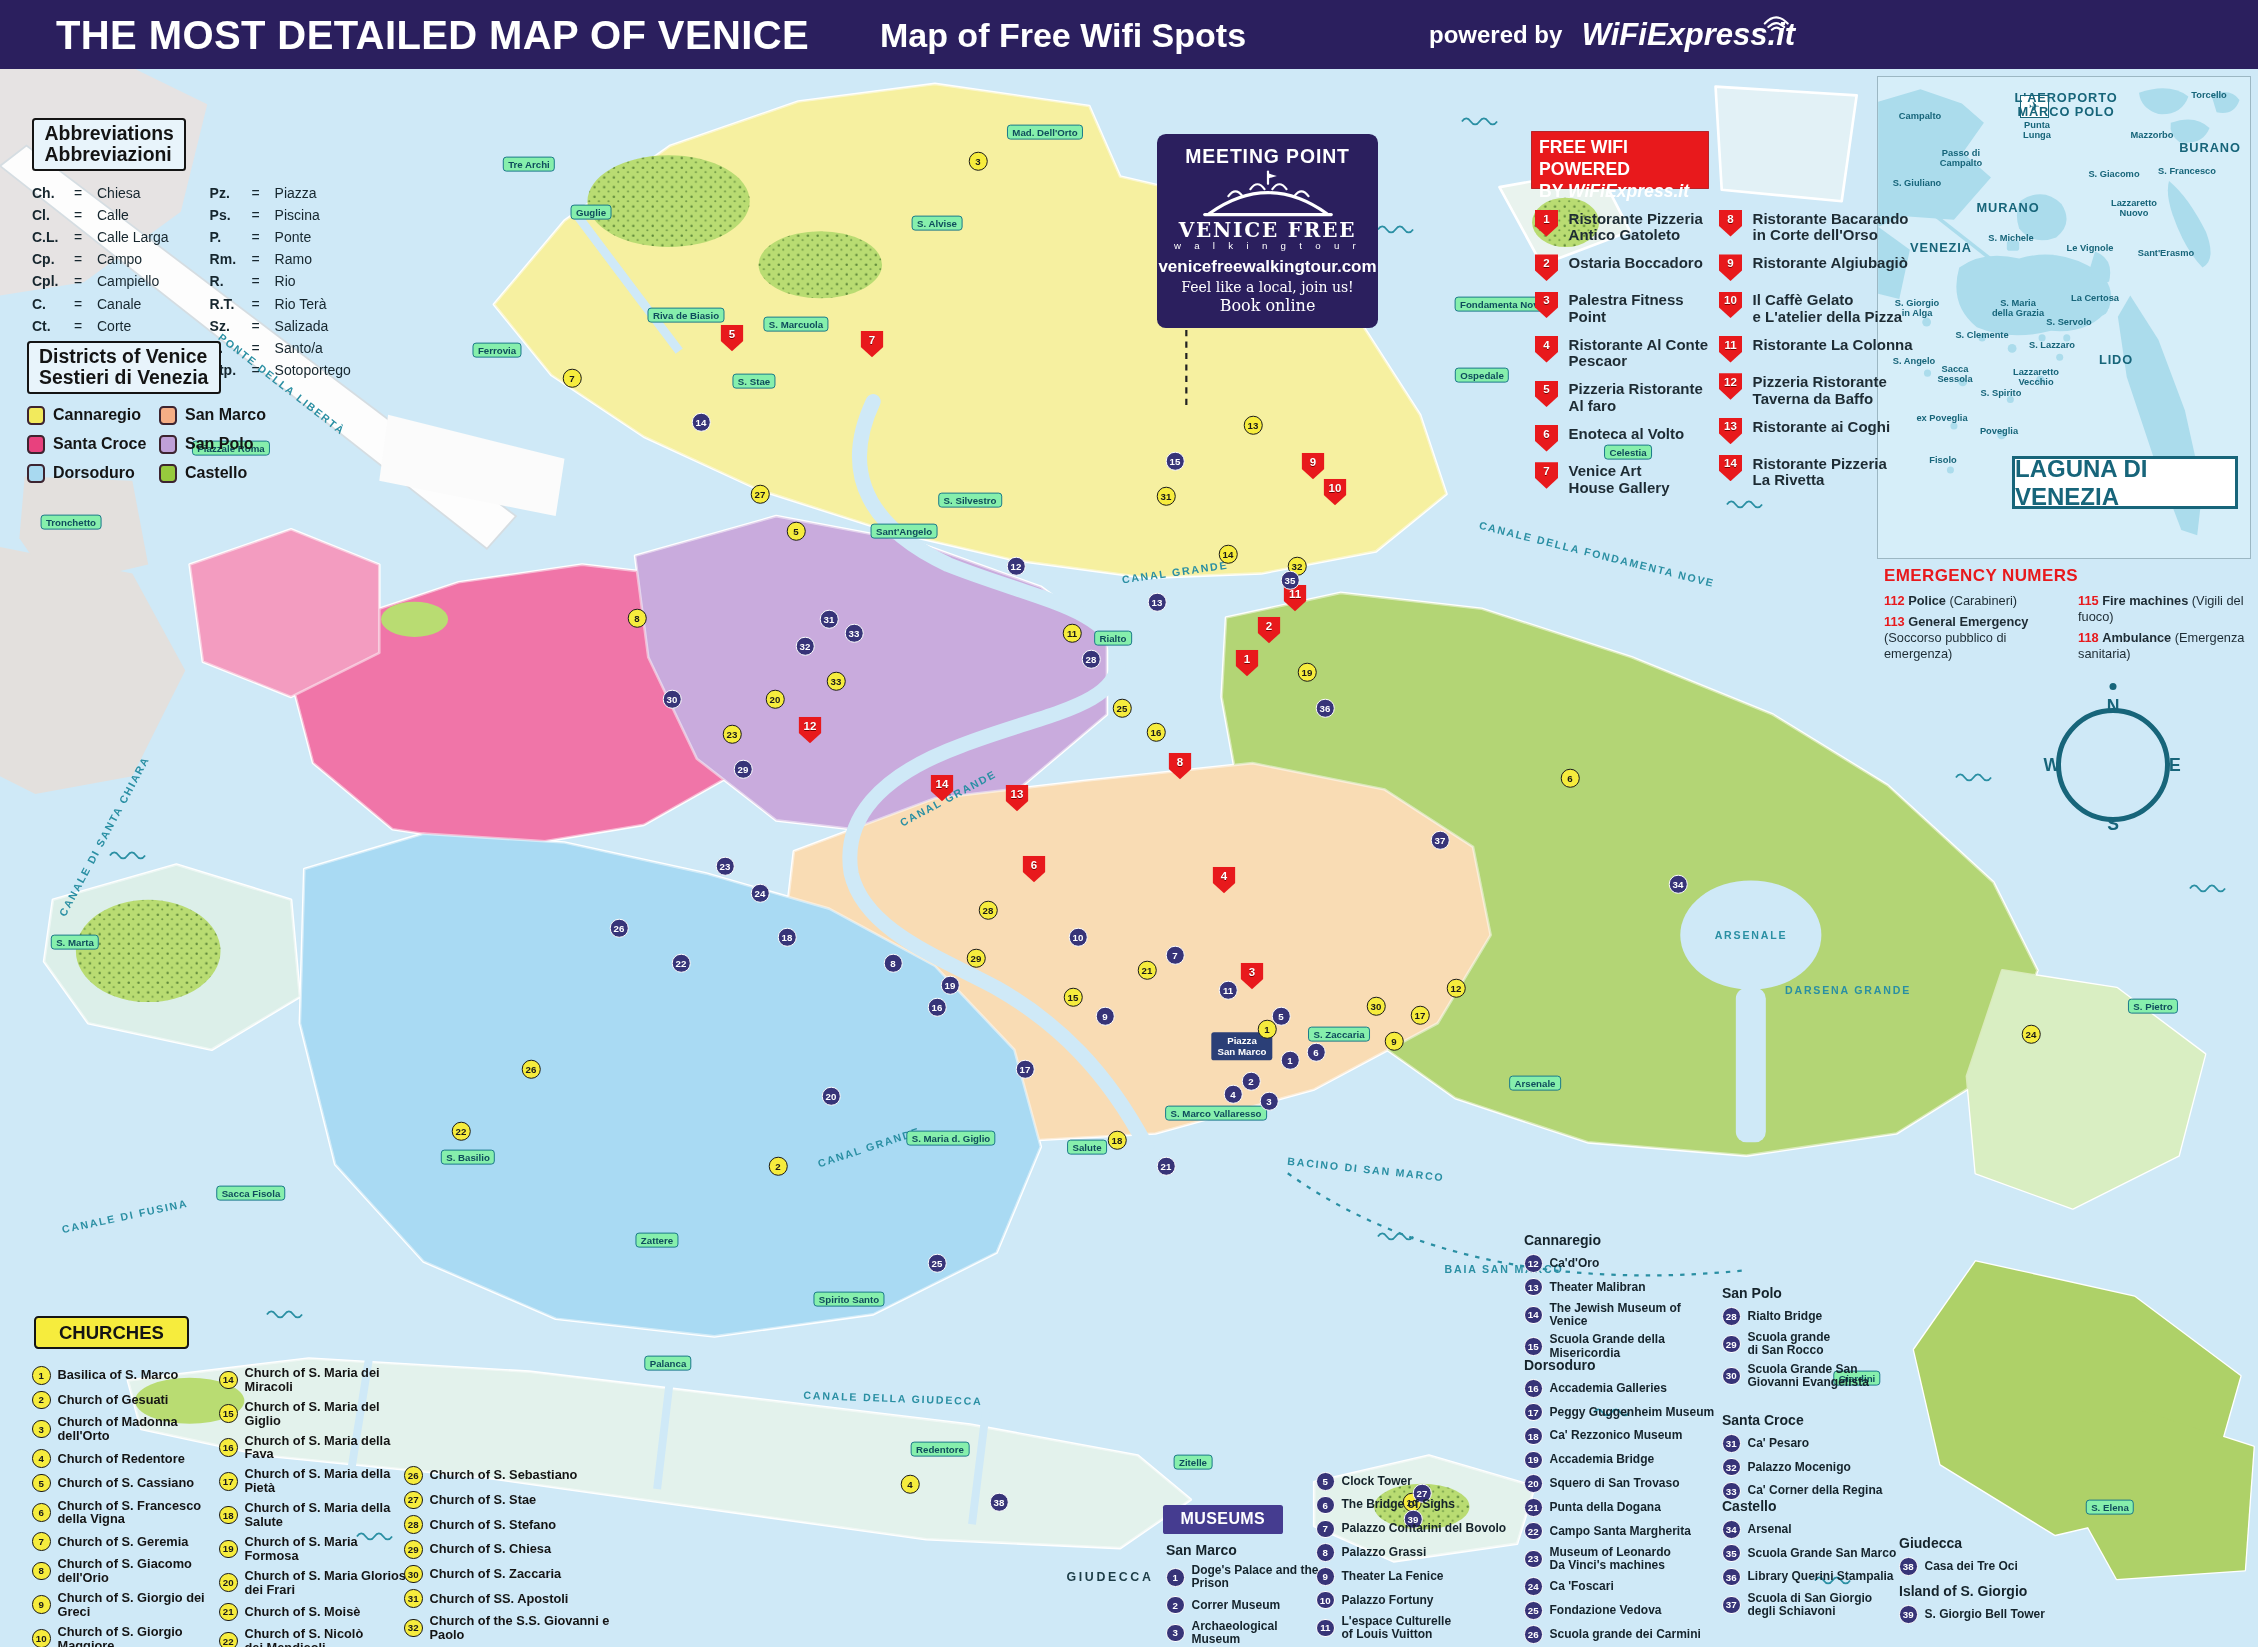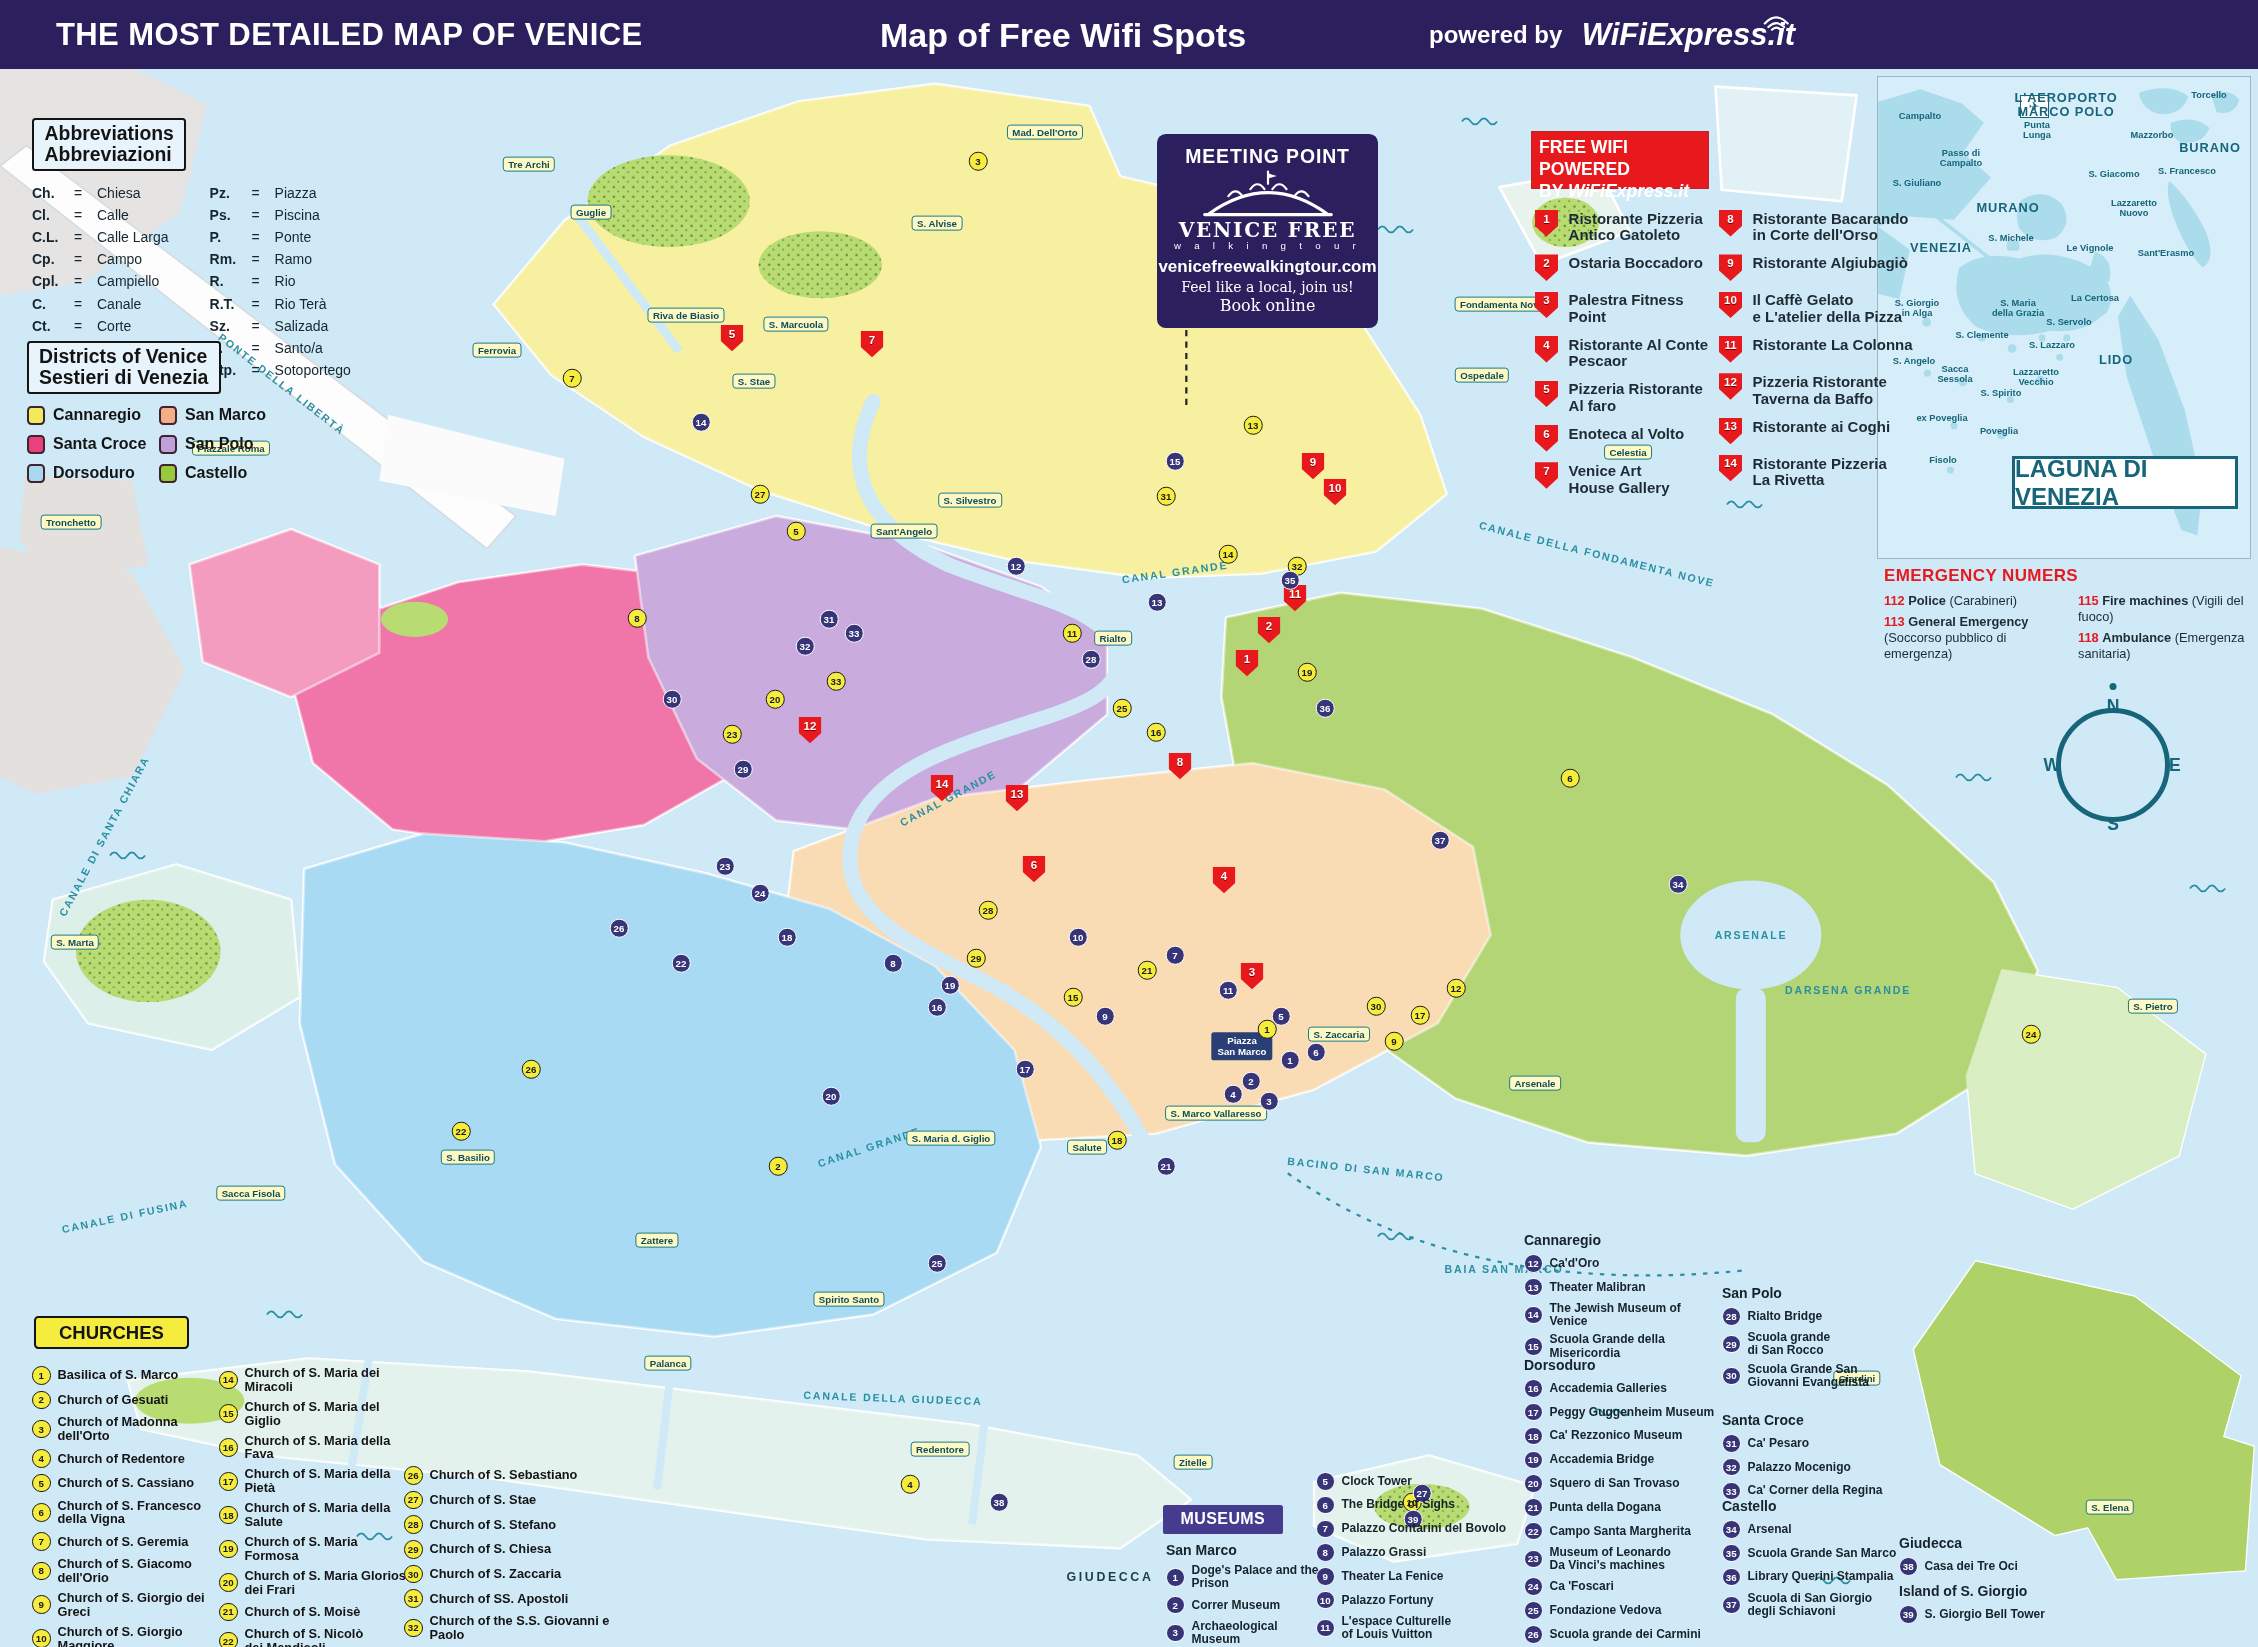--- a/index.html
+++ b/index.html
@@ -1,30 +1,30 @@
 <!DOCTYPE html>
 <html style="font-size:14px"><head>
 <meta charset="utf-8">
 <style>
   html,body{margin:0;padding:0;}
   body{width:2258px;height:1647px;overflow:hidden;font-family:"Liberation Sans",sans-serif;}
   #stage{position:relative;width:2258px;height:1647px;background:#cfe9f7;overflow:hidden;}
   
   #header{position:absolute;left:0;top:0;width:2258px;height:69px;background:#2b1f5e;z-index:6;display:flex;align-items:center;}
-  #hdr-left{position:absolute;left:56px;top:50%;transform:translateY(-50%);color:#fff;font-size:31px;font-weight:bold;letter-spacing:0.4px;}
+  #hdr-left{position:absolute;left:56px;top:50%;transform:translateY(-50%);color:#fff;font-size:40px;font-weight:bold;letter-spacing:0.4px;}
   #hdr-center{position:absolute;left:1063px;top:50%;transform:translate(-50%,-50%);color:#fff;font-size:34px;font-weight:bold;}
   #hdr-right{position:absolute;left:1429px;top:50%;transform:translateY(-50%);display:flex;align-items:center;gap:19.4px;color:#fff;}
   #hdr-powered{font-size:24px;font-weight:bold;}
   #hdr-brand{font-size:31px;font-weight:bold;font-style:italic;position:relative;}
   .wifi-arcs{position:absolute;right:5.3px;top:-14px;}
   
   #mapsvg{position:absolute;left:0;top:0;z-index:0;}
   .mlabel{position:absolute;z-index:2;color:#2a8fa3;font-weight:bold;font-size:10.6px;letter-spacing:1.8px;white-space:nowrap;}
   .mlabel.dark{color:#1c3c46;font-size:12.4px;letter-spacing:2.6px;}
-  .stop{position:absolute;z-index:2;background:#fef9c3;border:1.8px solid #1b7a8a;border-radius:3.5px;color:#0f4c5c;font-size:9.7px;font-weight:bold;padding:0.9px 4.4px;white-space:nowrap;transform:translate(-50%,-50%);}
+  .stop{position:absolute;z-index:2;background:#86efac;border:1.8px solid #1b7a8a;border-radius:3.5px;color:#0f4c5c;font-size:9.7px;font-weight:bold;padding:0.9px 4.4px;white-space:nowrap;transform:translate(-50%,-50%);}
   .plaza{position:absolute;z-index:2;background:#2b3f77;color:#fff;font-size:9.7px;font-weight:bold;padding:2.6px 6.2px;border-radius:2.6px;text-align:center;white-space:pre-line;transform:translate(-50%,-50%);line-height:1.15;}
   .wave{position:absolute;z-index:1;}
   
   .shield{position:absolute;z-index:3;width:23px;height:26.5px;background:#e8191c;clip-path:polygon(0 0,100% 0,100% 60%,50% 100%,0 60%);color:#fff;font-size:11.5px;font-weight:bold;display:flex;justify-content:center;padding-top:2.6px;box-sizing:border-box;transform:translate(-50%,-50%);text-shadow:0 0.9px 0 #7a0000;}
   .cmark{position:absolute;z-index:3;width:18.5px;height:18.5px;border-radius:50%;background:#f6ec3d;border:1.8px solid #1a1a1a;color:#1a1a1a;font-size:9.7px;font-weight:bold;display:flex;align-items:center;justify-content:center;box-sizing:border-box;transform:translate(-50%,-50%);}
   .mmark{position:absolute;z-index:3;width:18.5px;height:18.5px;border-radius:50%;background:#373478;border:1.8px solid #fff;color:#fff;font-size:9.7px;font-weight:bold;display:flex;align-items:center;justify-content:center;box-sizing:border-box;transform:translate(-50%,-50%);}
   
   .titlebox{background:#e8f4fb;border:2.6px solid #141414;border-radius:3.5px;padding:2.6px 10.6px;font-size:19.4px;font-weight:bold;color:#141414;line-height:1.12;display:inline-block;}
   #abbrev{position:absolute;left:32px;top:118px;z-index:4;}
   #abbrev-cols{display:flex;gap:34px;margin-top:14px;}

